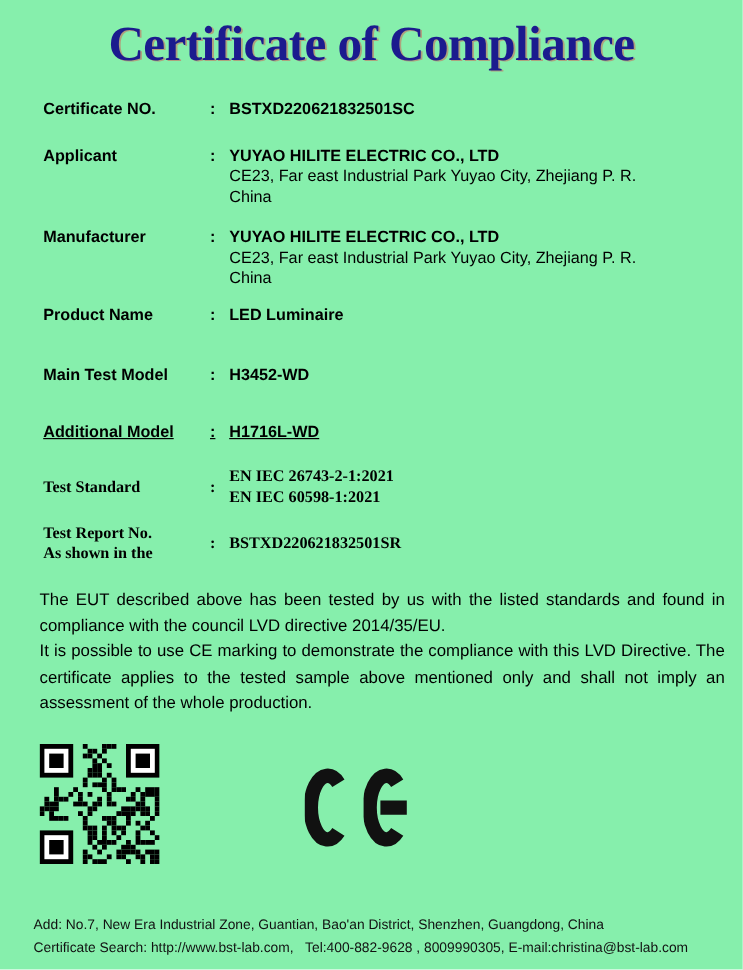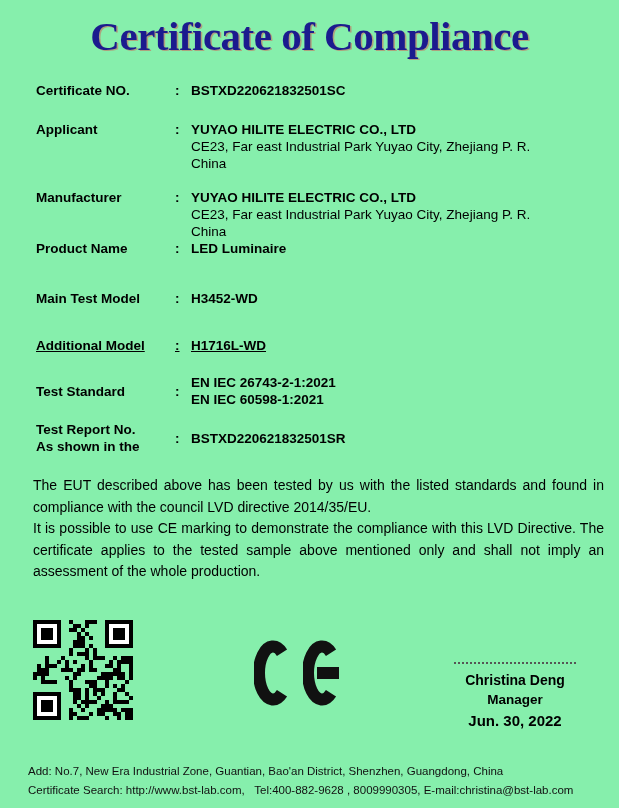--- a/index.html
+++ b/index.html
@@ -19,28 +19,28 @@
     font-weight:bold;
     font-size:41px;
     line-height:48px;
     color:#1b1b8e;
     text-shadow:1.5px 0.5px 0 rgba(224,68,68,0.45);
     letter-spacing:-0.5px;
   }
   
   .fields{margin:22px 30px 0 36px;font-size:13.5px;line-height:17px;}
   .row{display:flex;align-items:flex-start;}
-  .row.vcenter{align-items:center;}
+  .row.vcenter{align-items:center;font-family:Liberation Serif, serif;}
   .lbl{width:139px;font-weight:bold;flex:none;}
   .colon{width:16px;flex:none;font-weight:bold;}
   .val{flex:1;}
   .b{font-weight:bold;}
   .r1{margin-bottom:22px;}
   .r2{margin-bottom:17px;}
-  .r3{margin-bottom:0;}
+  .r3{margin-bottom:14px;}
   .r4{margin-bottom:33px;}
   .r5{margin-bottom:30px;}
   .r6{margin-bottom:20px;text-decoration:underline;}
   .r7{margin-bottom:13px;}
   
   .statement{
     margin:20px 15px 0 33px;
     font-size:14px;line-height:21.5px;
     text-align:justify;
   }
@@ -345,23 +345,17 @@
   <div class="ce">
     <svg width="40" height="68" viewBox="0 0 40 68">
       <path d="M 28 13.7 A 14 26.5 0 1 0 28 54.3" fill="none" stroke="#111" stroke-width="12"></path>
     </svg>
     <svg width="40" height="68" viewBox="0 0 40 68">
       <path d="M 28 13.7 A 14 26.5 0 1 0 28 54.3" fill="none" stroke="#111" stroke-width="12"></path>
       <line x1="14" y1="34" x2="36" y2="34" stroke="#111" stroke-width="12"></line>
     </svg>
   </div>
 
-  <div class="sig">
-    <div class="sig-line"></div>
-    <div class="sig-name">Christina Deng</div>
-    <div class="sig-title">Manager</div>
-    <div class="sig-date">Jun. 30, 2022</div>
-  </div>
 
   <div class="footer-address">Add: No.7, New Era Industrial Zone, Guantian, Bao'an District, Shenzhen, Guangdong, China</div>
   <div class="footer-contact">Certificate Search: http://www.bst-lab.com,&nbsp;&nbsp;&nbsp;Tel:400-882-9628 , 8009990305, E-mail:christina@bst-lab.com</div>
 
 </div>
 
 </body></html>

